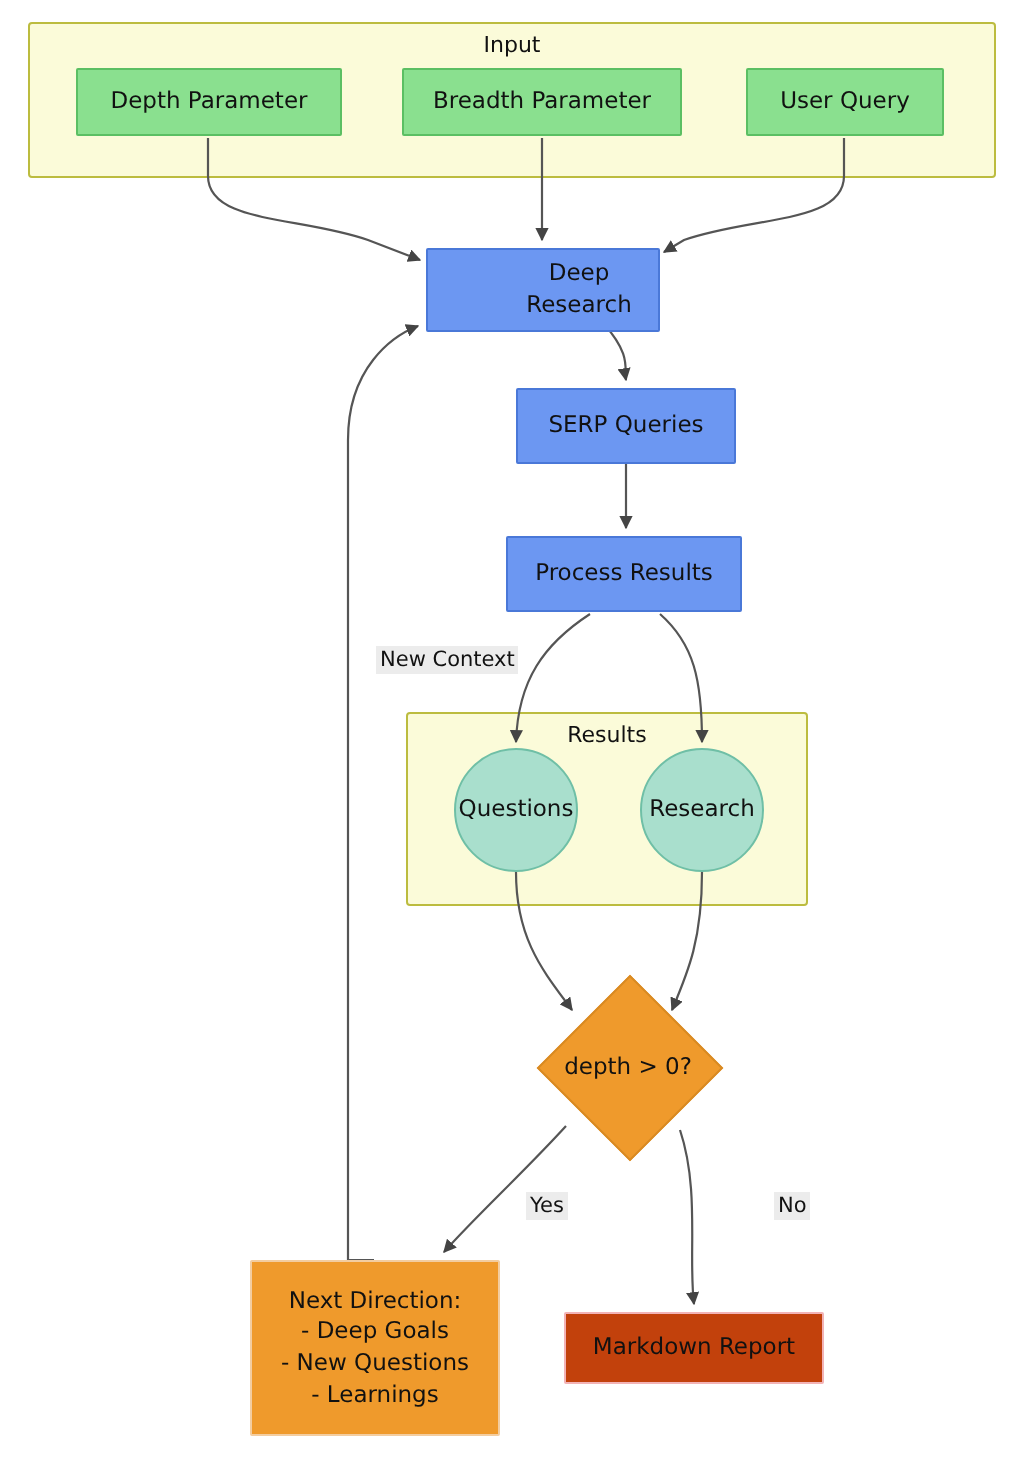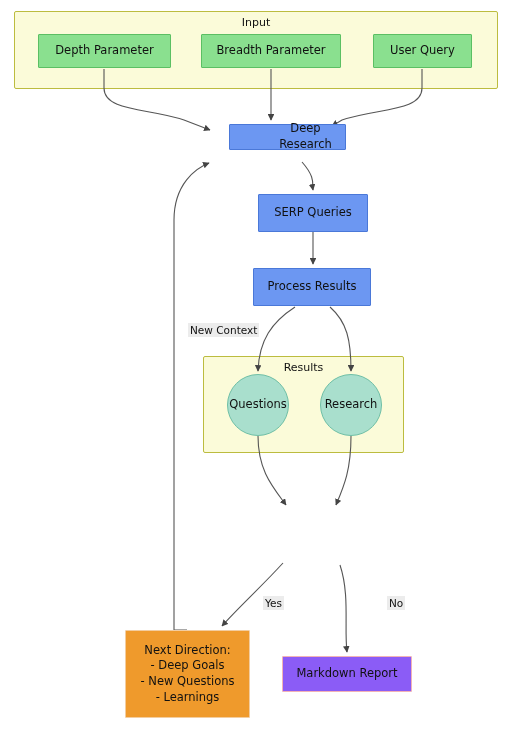--- a/index.html
+++ b/index.html
@@ -98,49 +98,53 @@
   </div>
 
   <div class="node rect" style="left:201px;top:34px;width:140px;height:34px;background:#8ae08f;border:1px solid #5bbf63;">
     <span>Breadth Parameter</span>
   </div>
 
   <div class="node rect" style="left:373px;top:34px;width:99px;height:34px;background:#8ae08f;border:1px solid #5bbf63;">
     <span>User Query</span>
   </div>
 
-  <div class="node rect" style="left:229px;top:124px;width:117px;height:26px;background:#6c97f2;border:1px solid #4a78d8;padding-left:36px;">
+  <div class="node rect" style="left:213px;top:124px;width:117px;height:42px;background:#6c97f2;border:1px solid #4a78d8;padding-left:36px;">
     <span>Deep Research</span>
   </div>
 
   <div class="node rect" style="left:258px;top:194px;width:110px;height:38px;background:#6c97f2;border:1px solid #4a78d8;">
     <span>SERP Queries</span>
   </div>
 
   <div class="node rect" style="left:253px;top:268px;width:118px;height:38px;background:#6c97f2;border:1px solid #4a78d8;">
     <span>Process Results</span>
   </div>
 
   <div class="node circle" style="left:227px;top:374px;width:62px;height:62px;background:#a9dfcd;border:1px solid #6fbfa6;">
     <span>Questions</span>
   </div>
 
   <div class="node circle" style="left:320px;top:374px;width:62px;height:62px;background:#a9dfcd;border:1px solid #6fbfa6;">
     <span>Research</span>
   </div>
 
+  <div class="diamond-wrap" style="left:282px;top:501px;width:64px;height:64px;">
+    <div class="diamond-shape"></div>
+    <div class="diamond-label">depth &gt; 0?</div>
+  </div>
 
   <div class="node rect multiline" style="left:125px;top:630px;width:125px;height:88px;background:#ef9a2c;border:1px solid #f3cda0;">
     <span>Next Direction:</span>
     <span>- Deep Goals</span>
     <span>- New Questions</span>
     <span>- Learnings</span>
   </div>
 
-  <div class="node rect" style="left:282px;top:656px;width:130px;height:36px;background:#8b5cf6;border:1px solid #f2b3b6;">
+  <div class="node rect" style="left:282px;top:656px;width:130px;height:36px;background:#c2410c;border:1px solid #f2b3b6;">
     <span>Markdown Report</span>
   </div>
 
   <div class="edge-label" style="left:140px;top:323px;">
     <span>New Context</span>
   </div>
 
   <div class="edge-label" style="left:215px;top:596px;">
     <span>Yes</span>
   </div>

